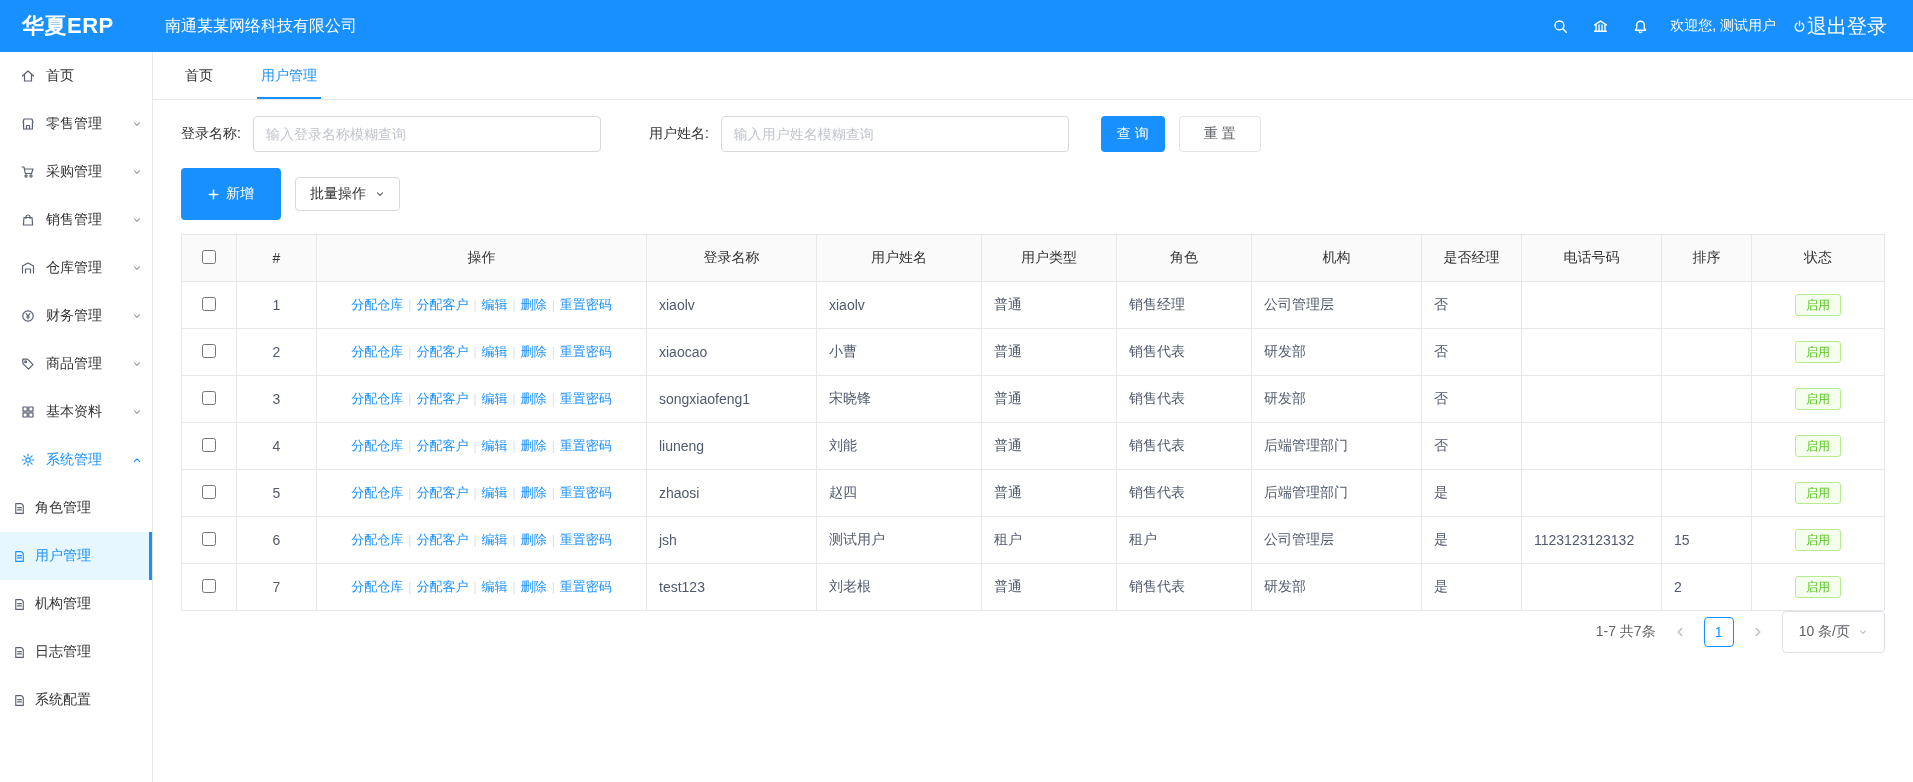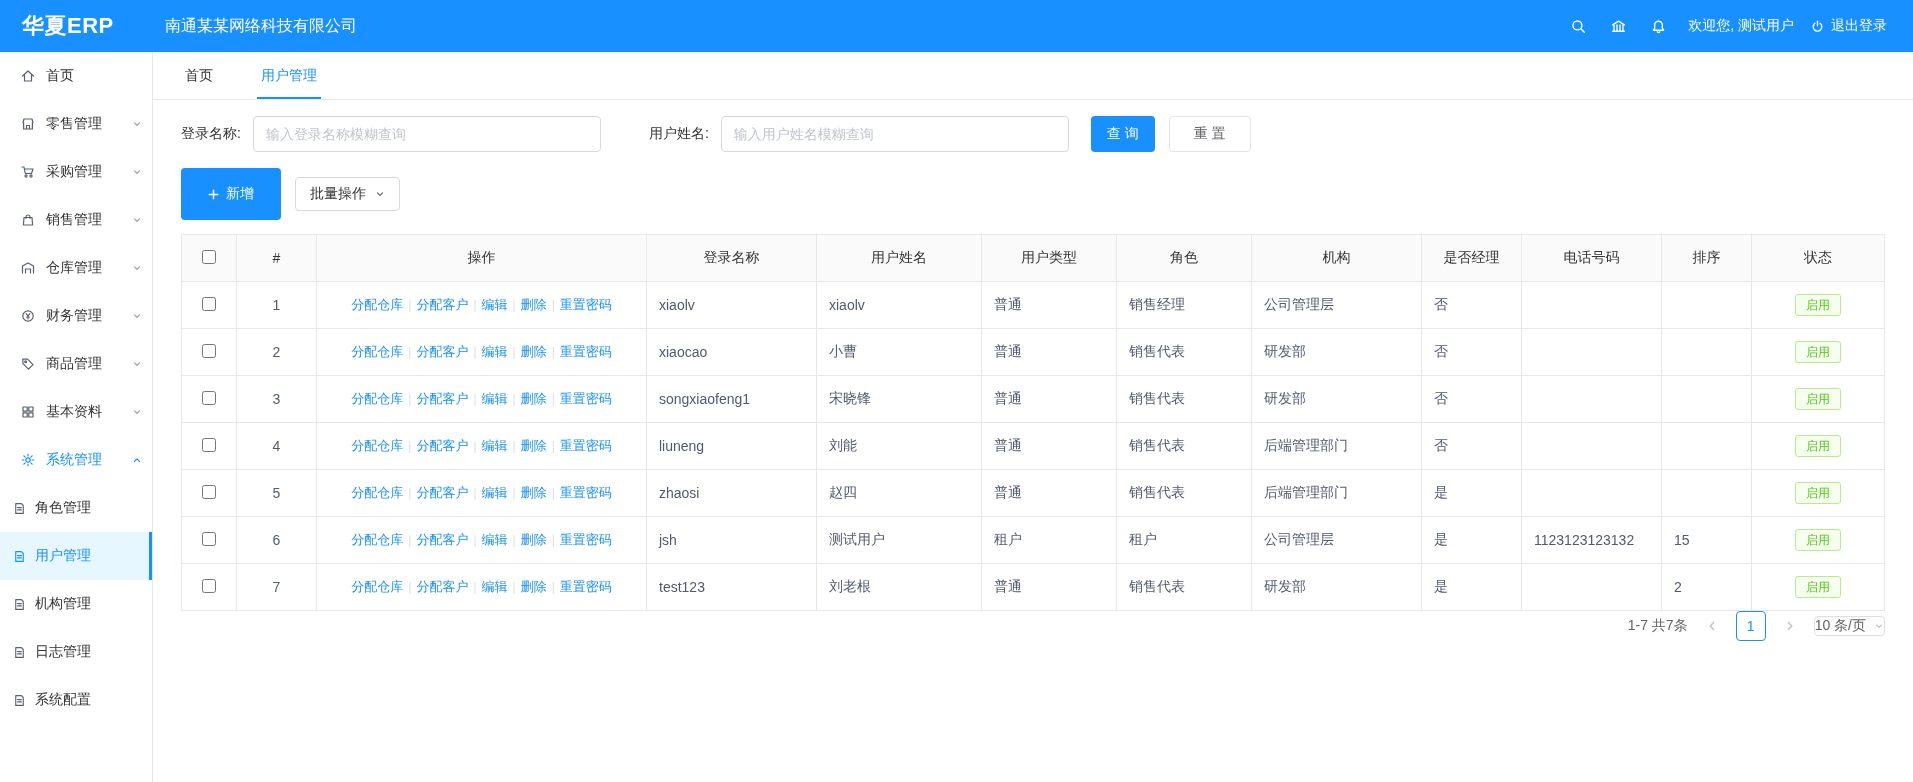--- a/index.html
+++ b/index.html
@@ -7,21 +7,21 @@
   body{font-family:"Liberation Sans","DejaVu Sans",sans-serif;font-size:14px;color:#333;background:#fff}
   svg{display:block}
 
   
   .topbar{height:52px;background:#1890ff;display:flex;align-items:center;color:#fff}
   .logo{width:153px;padding-left:22px;font-size:22px;font-weight:bold;flex-shrink:0;letter-spacing:.5px}
   .company{font-size:16px;margin-left:12px}
   .tb-spacer{flex:1}
   .tb-icon{width:40px;display:flex;justify-content:center;align-items:center;cursor:pointer;color:#fff}
   .welcome{margin:0 16px 0 10px;font-size:14px}
-  .logout{display:flex;align-items:center;gap:6px;margin-right:26px;cursor:pointer;font-size:14px}
+  .logout{display:flex;align-items:center;margin-right:26px;cursor:pointer;font-size:20px}
 
   
   .layout{display:flex;height:730px}
   .sidebar{width:153px;border-right:1px solid #e8e8e8;flex-shrink:0;background:#fff}
   .main{flex:1;display:flex;flex-direction:column;overflow:hidden}
 
   
   .menu-item{height:48px;display:flex;align-items:center;padding:0 10px 0 20px;cursor:pointer;color:#333}
   .mi-icon{color:#596070;display:flex;margin-right:10px;flex-shrink:0}
   .mi-label{flex:1;white-space:nowrap}
@@ -39,21 +39,21 @@
 
   
   .content{padding:16px 28px 0 28px;flex:1;overflow:hidden}
 
   .filter-row{display:flex;align-items:center}
   .filter-label{margin-right:12px;white-space:nowrap}
   .filter-input{width:348px;height:36px;border:1px solid #d9d9d9;border-radius:4px;padding:0 12px;font-size:14px;color:#333;outline:none;font-family:inherit}
   .filter-input::placeholder{color:#c0c4cc}
   .gap-40{width:48px}
   .btn{height:36px;border-radius:4px;font-size:14px;cursor:pointer;font-family:inherit}
-  .btn-search{background:#1890ff;color:#fff;border:none;padding:0 16px;margin-left:22px}
+  .btn-search{background:#1890ff;color:#fff;border:none;padding:0 16px;margin-left:32px}
   .btn-reset{background:#fff;border:1px solid #e3e5e8;color:#606266;padding:0 24px;margin-left:14px}
 
   .toolbar{display:flex;align-items:center;margin-top:16px;gap:14px}
   .btn-add{display:flex;align-items:center;gap:7px;height:52px;background:#1890ff;color:#fff;border:none;border-radius:4px;padding:0 27px;font-size:14px;cursor:pointer;font-family:inherit}
   .btn-batch{display:flex;align-items:center;gap:9px;height:34px;background:#fff;color:#333;border:1px solid #d9d9d9;border-radius:4px;padding:0 14px;font-size:14px;cursor:pointer;font-family:inherit}
   .btn-batch .mi-arrow{color:#666}
 
   
   table{width:100%;border-collapse:collapse;margin-top:14px;table-layout:fixed}
   th,td{border:1px solid #e8e8e8;height:47px;font-size:14px;overflow:hidden}
@@ -62,21 +62,21 @@
   td.center{text-align:center;padding:0 4px}
   .action-link{color:#1890ff;text-decoration:none;cursor:pointer;font-size:13px}
   .sep{color:#dcdfe6;margin:0 5px;font-size:12px}
   .status-badge{display:inline-block;padding:3px 10px;font-size:12px;color:#52c41a;background:#f6ffed;border:1px solid #b7eb8f;border-radius:3px;line-height:1.2}
   input[type="checkbox"]{width:14px;height:14px;accent-color:#1890ff;cursor:pointer}
 
   
   .pagination{display:flex;justify-content:flex-end;align-items:center;gap:10px;color:#606266;font-size:14px}
   .pg-btn{display:flex;align-items:center;justify-content:center;width:28px;height:28px;color:#c0c4cc;cursor:pointer}
   .pg-page{min-width:30px;height:30px;border:1px solid #1890ff;color:#1890ff;border-radius:4px;display:flex;align-items:center;justify-content:center;background:#fff;cursor:pointer}
-  .pg-size{height:20px;border:1px solid #dcdfe6;border-radius:4px;display:flex;align-items:center;gap:8px;padding:0 0;color:#606266;cursor:pointer;background:#fff}
+  .pg-size{height:42px;border:1px solid #dcdfe6;border-radius:4px;display:flex;align-items:center;gap:8px;padding:0 16px;color:#606266;cursor:pointer;background:#fff}
   .pg-size .mi-arrow{color:#c0c4cc}
 </style>
 </head>
 <body>
 
 <div class="topbar">
   <div class="logo">华夏ERP</div>
   <div class="company">南通某某网络科技有限公司</div>
   <div class="tb-spacer"></div>
   <span class="tb-icon">

